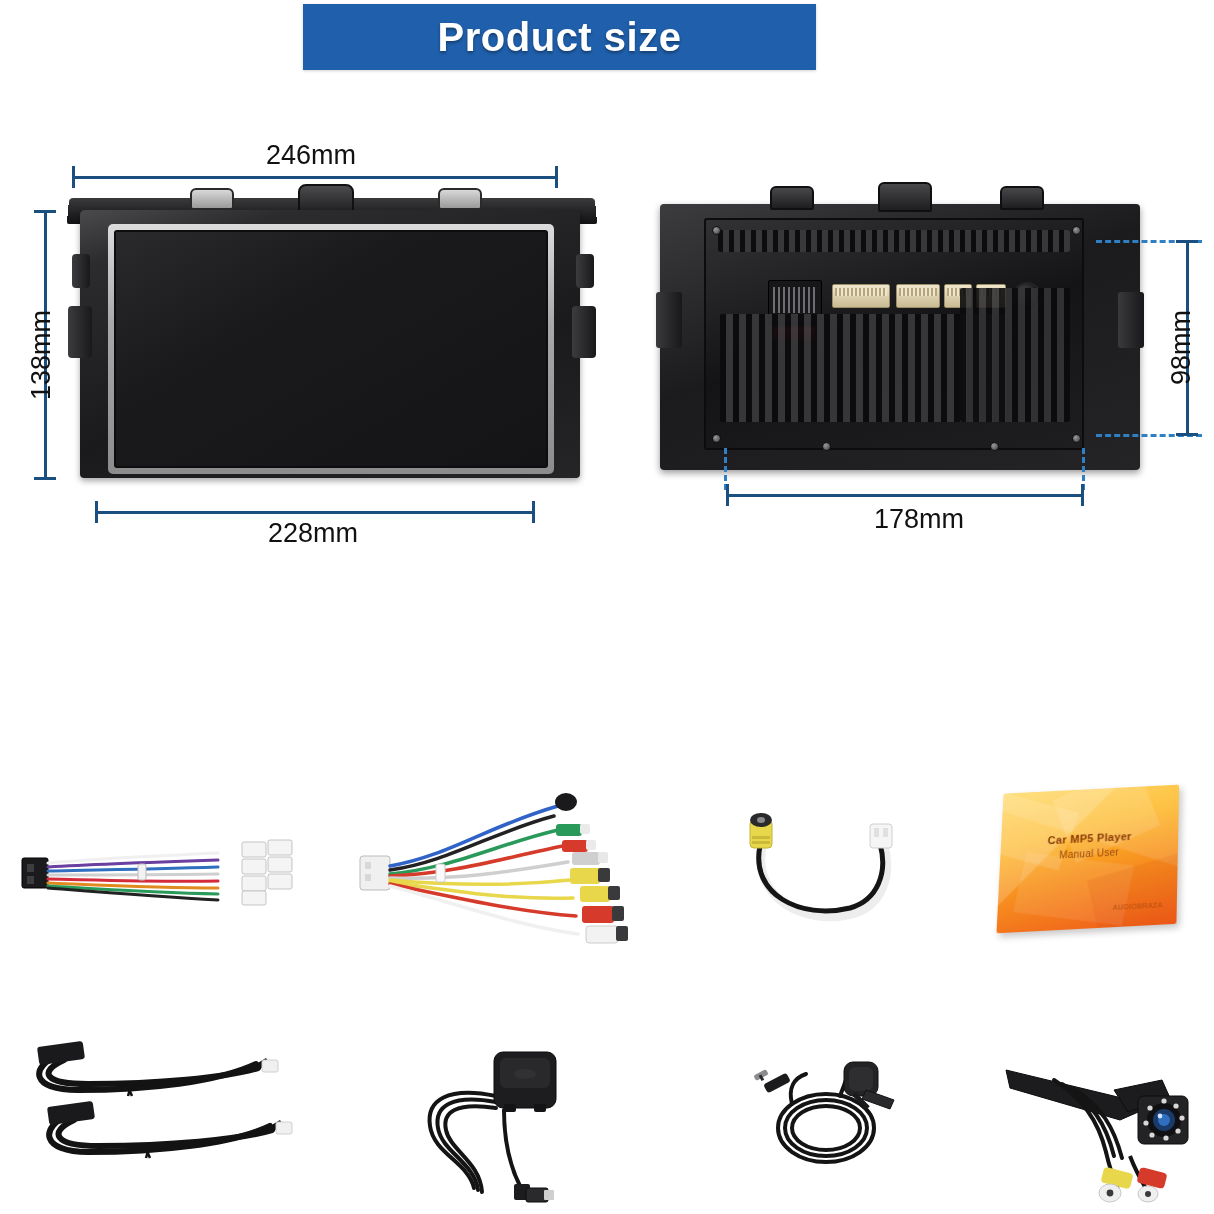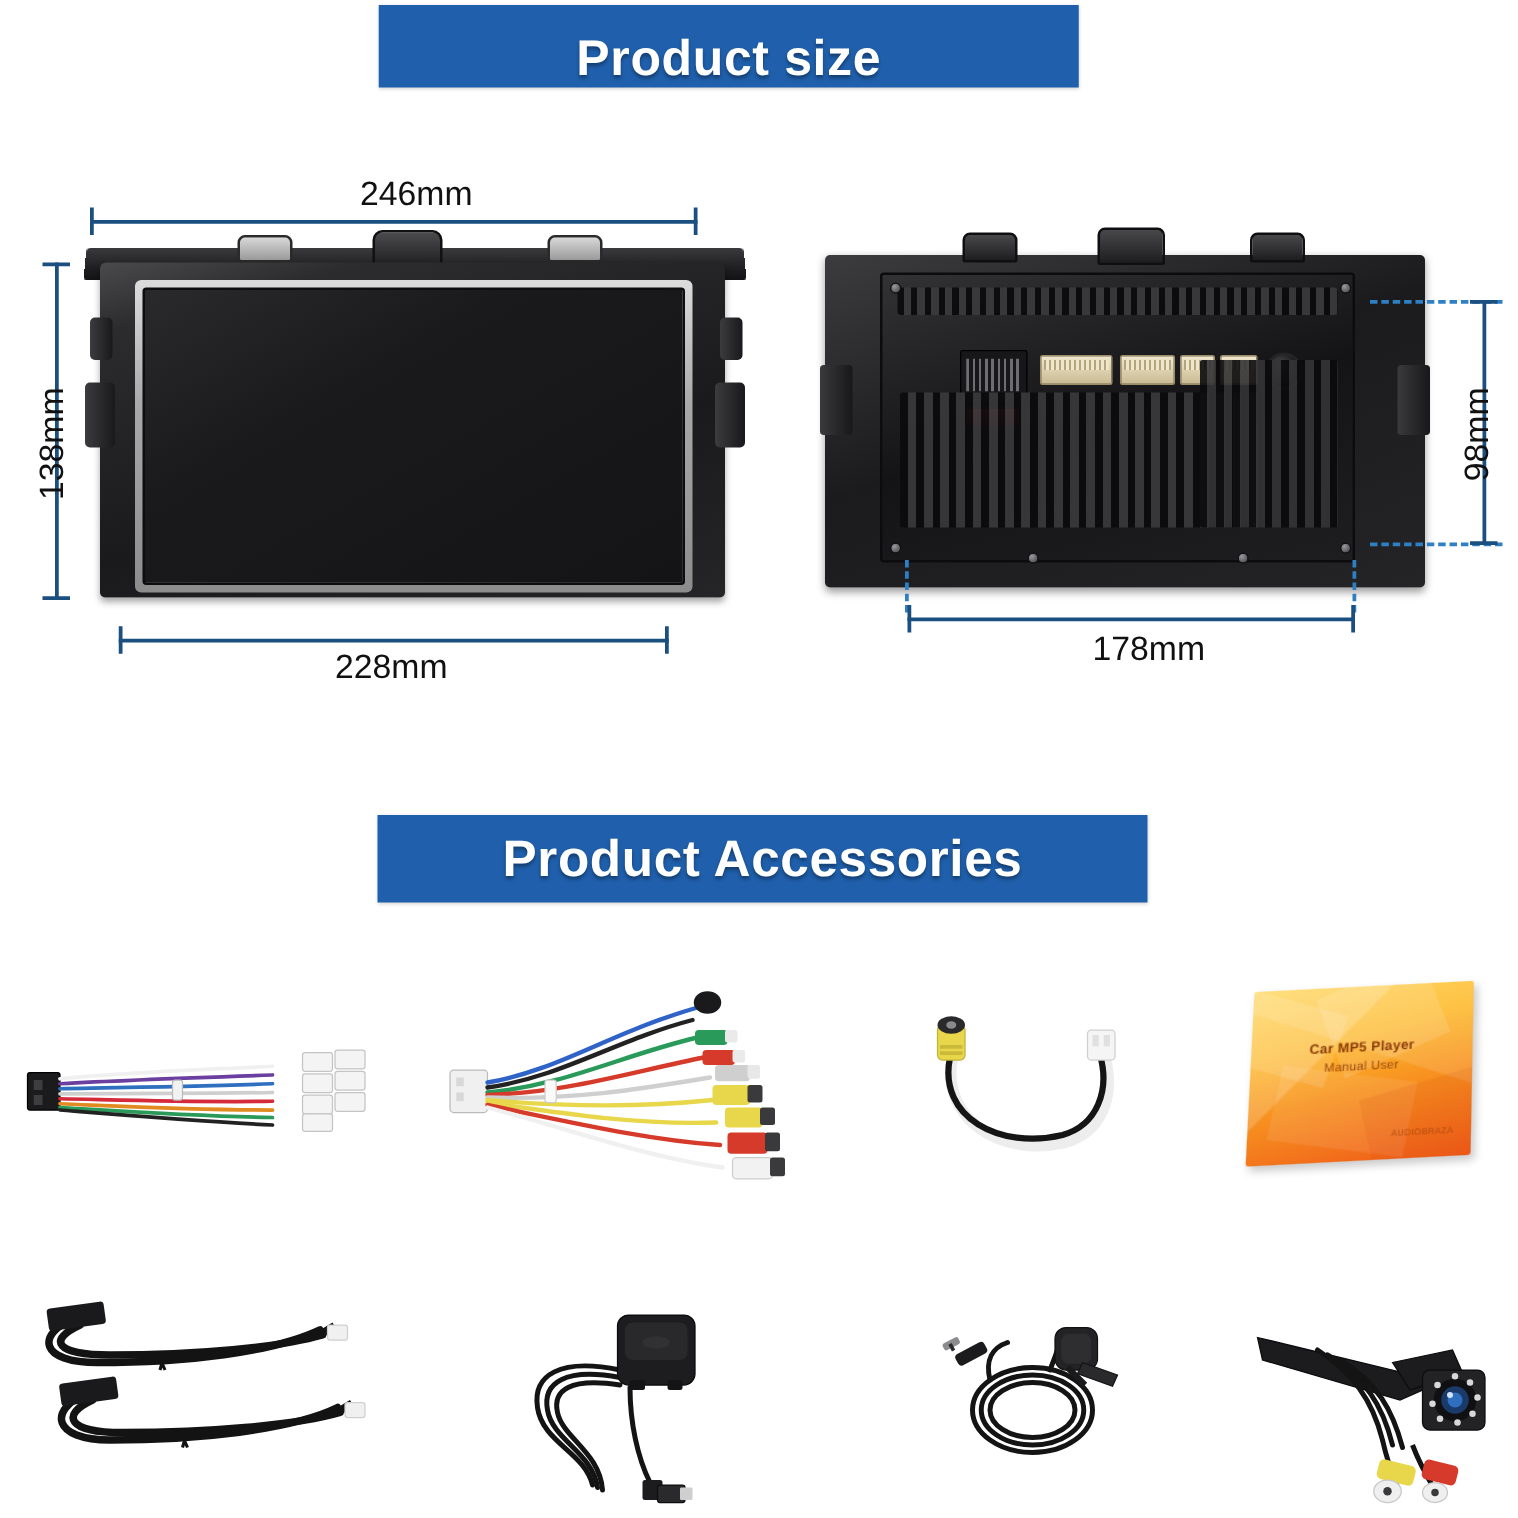--- a/index.html
+++ b/index.html
@@ -16,21 +16,21 @@
   .banner{
     position:absolute;
     background:#1f5fab;
     color:#ffffff;
     display:flex;align-items:center;justify-content:center;
     font-weight:bold;
     letter-spacing:.5px;
     text-shadow:0 2px 3px rgba(0,0,0,.35);
     box-shadow:0 1px 3px rgba(0,0,0,.18);
   }
-  #banner-size{left:303px;top:4px;width:560px;height:66px;font-size:40px;align-items:flex-end;}
+  #banner-size{left:303px;top:4px;width:513px;height:66px;font-size:40px;}
   #banner-acc{left:302px;top:652px;width:616px;height:70px;font-size:41px;}
 
   
   .dimline{position:absolute;background:#1a4f80;}
   .dimline.h{height:3px;}
   .dimline.v{width:3px;}
   .tick{position:absolute;background:#1a4f80;}
   .tick.v{width:3px;height:22px;}
   .tick.h{height:3px;width:22px;}
   .dashline{position:absolute;height:0;border-top:3px dashed #2f7fc4;}
@@ -191,21 +191,21 @@
 
 <div class="page">
 
   <div class="banner" id="banner-size">
     <span>Product size</span>
   </div>
 
   <div class="dimline h" style="left:72px;top:176px;width:486px;"></div>
   <div class="tick v" style="left:72px;top:166px;"></div>
   <div class="tick v" style="left:555px;top:166px;"></div>
-  <div class="dimlabel" style="left:266px;top:140px;margin-left:22px;">246mm</div>
+  <div class="dimlabel" style="left:266px;top:140px;">246mm</div>
 
   <div class="dimline v" style="left:44px;top:210px;height:270px;"></div>
   <div class="tick h" style="left:34px;top:210px;"></div>
   <div class="tick h" style="left:34px;top:477px;"></div>
   <div class="dimlabel vert" style="left:26px;top:400px;">138mm</div>
 
   <div id="front-unit">
 
     <div class="fu-topbar"></div>
     <div class="fu-tab small" style="left:128px;"></div>
@@ -270,23 +270,20 @@
   <div class="tick h" style="left:1176px;top:433px;"></div>
   <div class="dimlabel vert" style="left:1166px;top:385px;">98mm</div>
 
   <div class="dashline" style="left:724px;top:448px;width:0px;border-top:none;border-left:3px dashed #2f7fc4;height:42px;"></div>
   <div class="dashline" style="left:1082px;top:448px;width:0px;border-top:none;border-left:3px dashed #2f7fc4;height:42px;"></div>
   <div class="dimline h" style="left:726px;top:494px;width:358px;"></div>
   <div class="tick v" style="left:726px;top:484px;"></div>
   <div class="tick v" style="left:1081px;top:484px;"></div>
   <div class="dimlabel" style="left:874px;top:504px;">178mm</div>
 
-  <div class="banner" id="banner-acc">
-    <span>Product Accessories</span>
-  </div>
 
   <div class="acc-cell" style="left:18px;top:836px;width:290px;height:70px;">
     <svg width="290" height="70" viewBox="0 0 290 70">
       <rect x="4" y="22" width="26" height="30" rx="2" fill="#1b1b1d" stroke="#000"></rect>
       <rect x="9" y="28" width="7" height="8" fill="#3d3d40"></rect>
       <rect x="9" y="40" width="7" height="8" fill="#3d3d40"></rect>
       <g stroke-width="3" fill="none" stroke-linecap="round">
         <path d="M30 27 C 80 22, 140 20, 200 17" stroke="#f0f0f0"></path>
         <path d="M30 31 C 80 28, 140 26, 200 24" stroke="#6b3fa0"></path>
         <path d="M30 35 C 80 34, 140 33, 200 31" stroke="#2f6fc0"></path>

